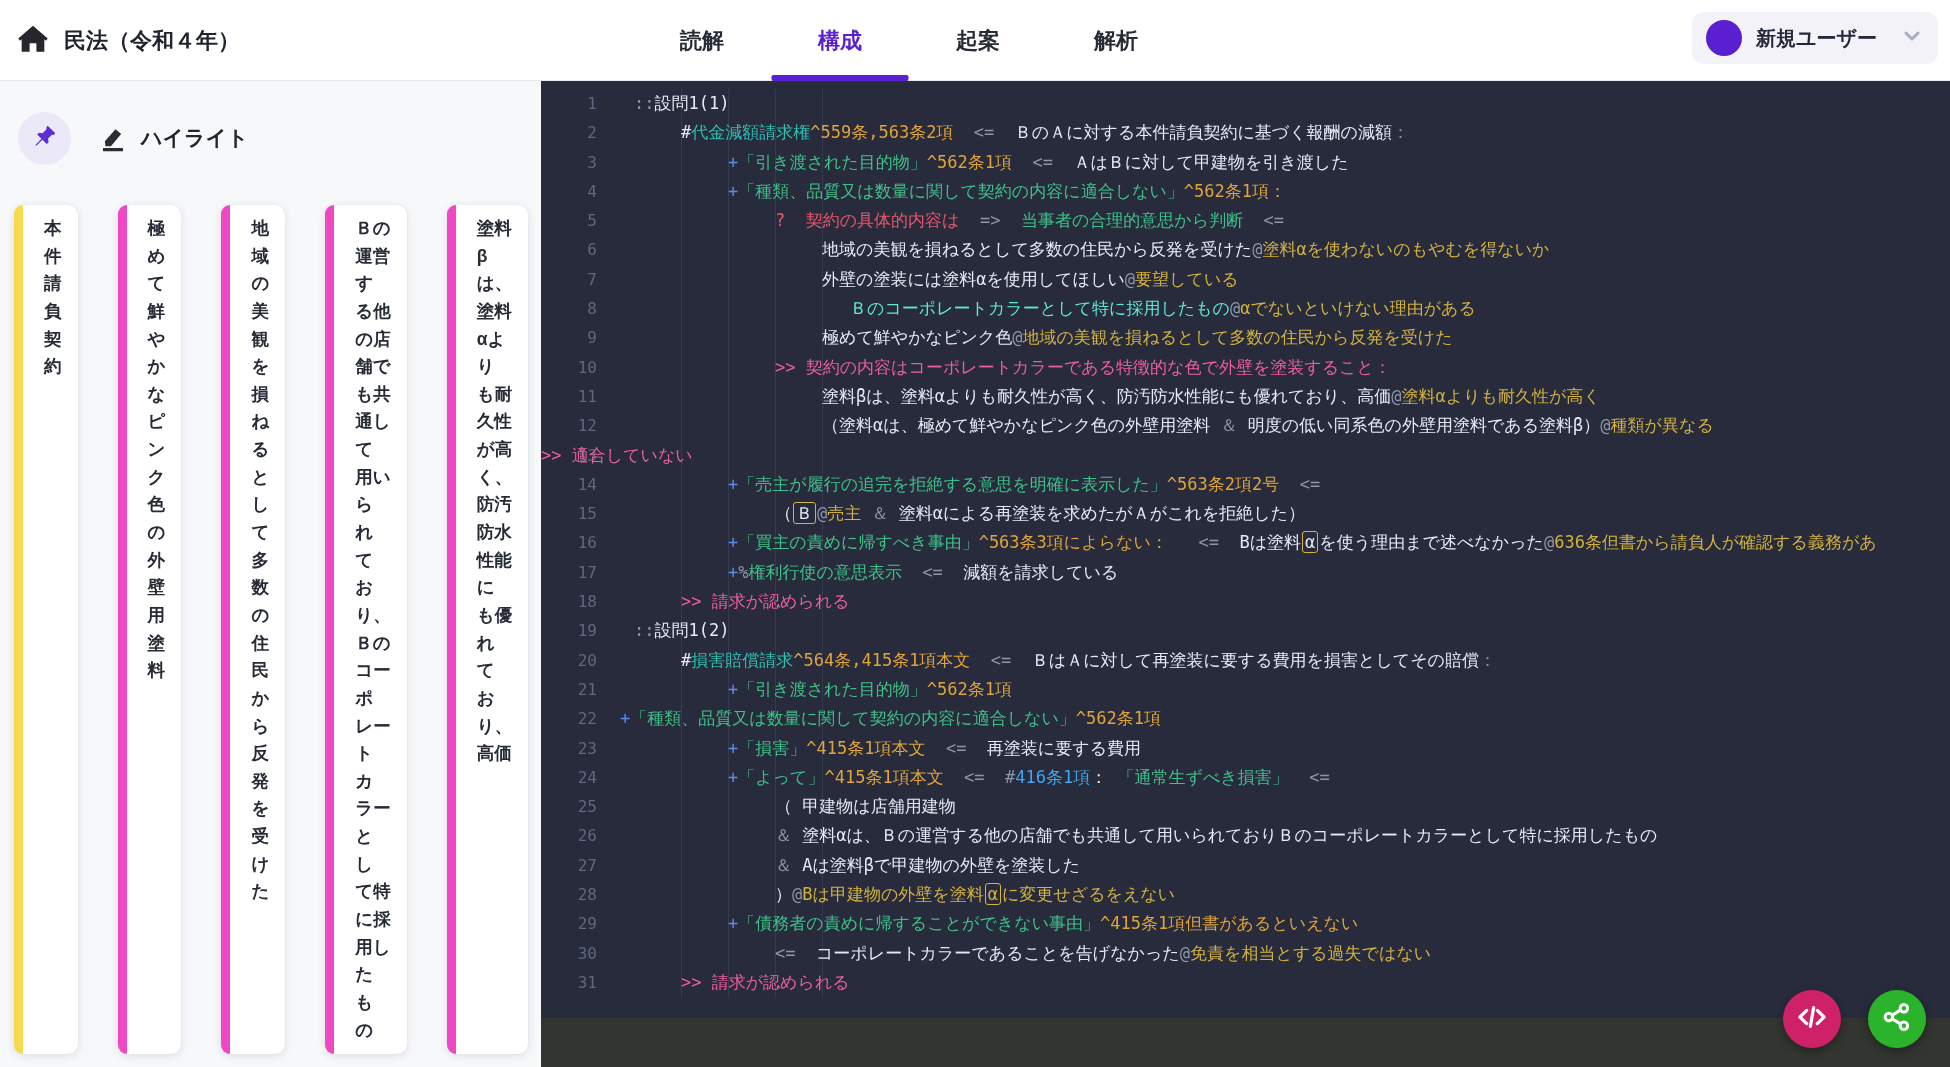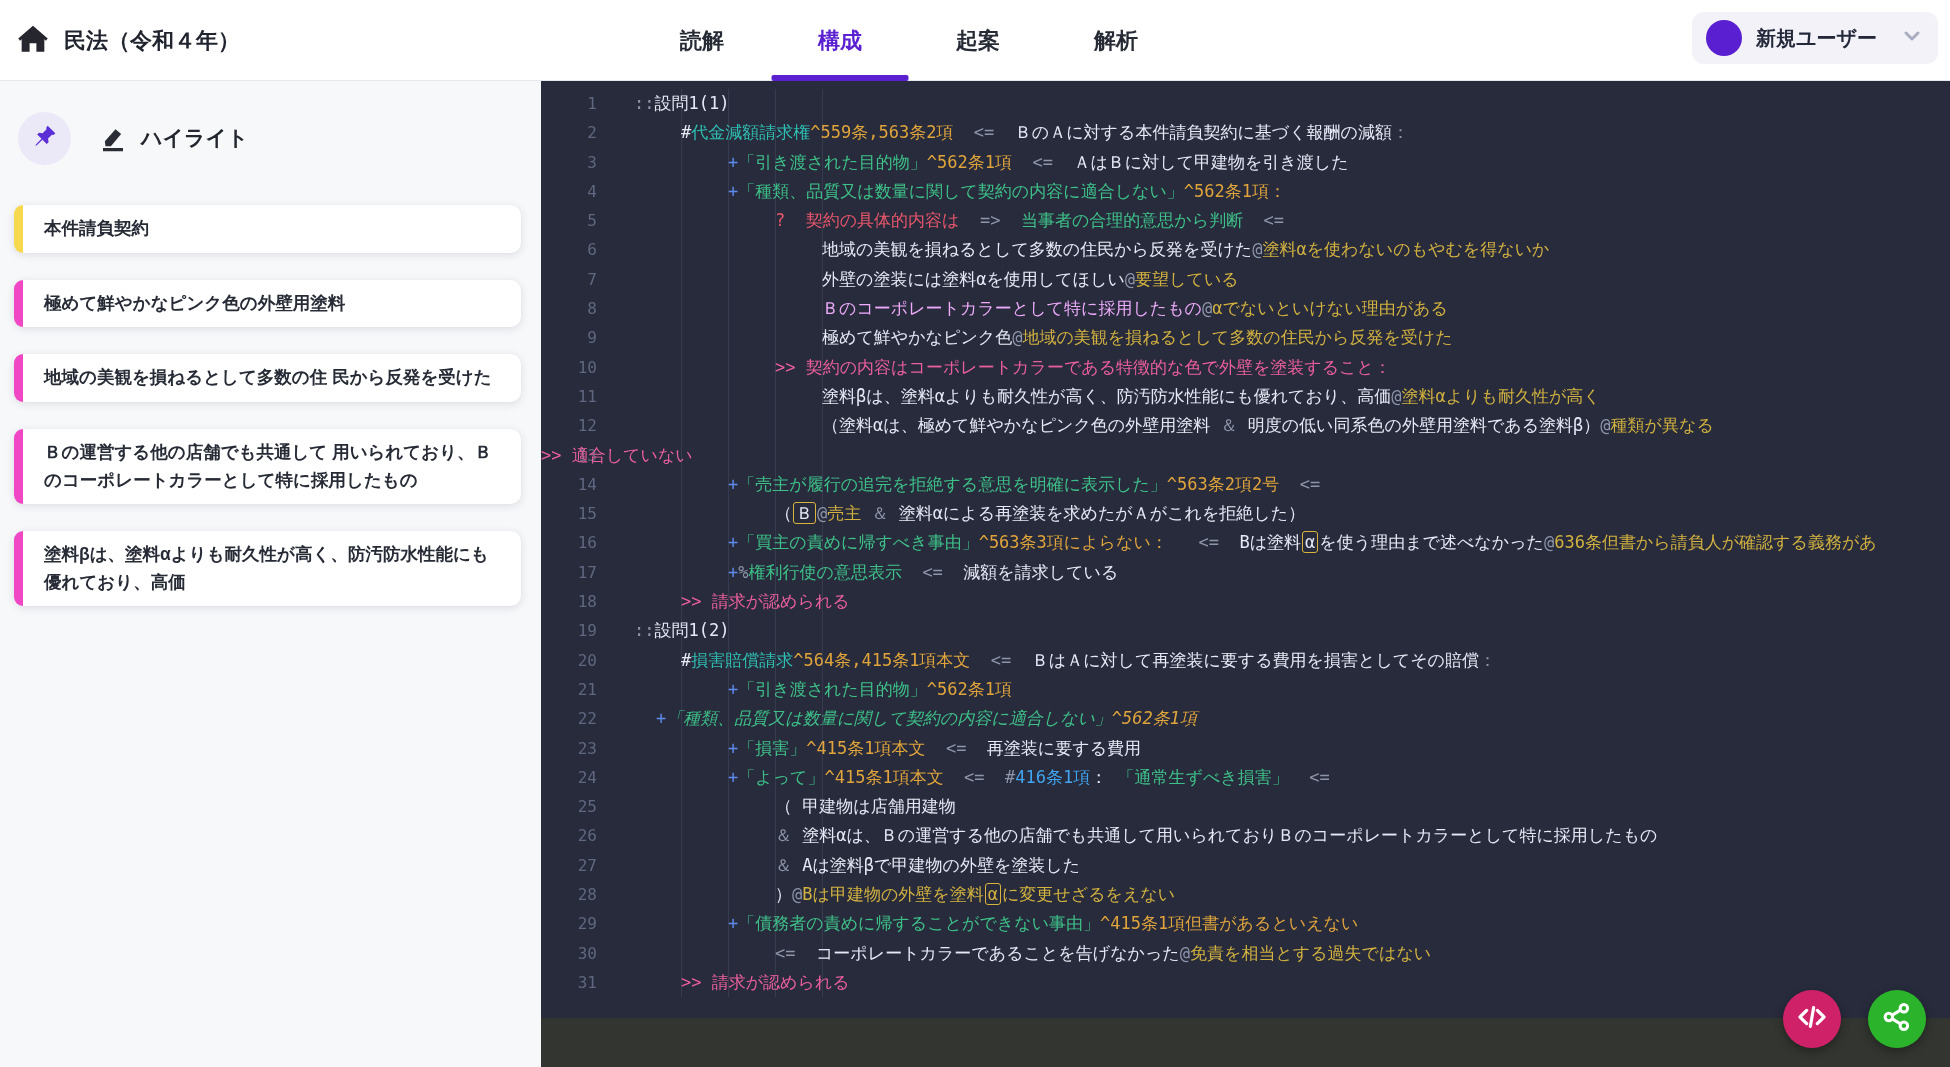--- a/index.html
+++ b/index.html
@@ -27,21 +27,21 @@
   .avatar { width:36px; height:36px; border-radius:50%; background:var(--avatar); flex:none; }
   .user-name { margin-left:14px; font-size:20px; font-weight:700; color:#23283a; flex:1; }
   
   .sidebar { position:absolute; left:0; top:81px; width:646px; height:986px; background:#f7f8fa; }
   .sb-header { position:absolute; left:18px; top:30px; height:54px; display:flex; align-items:center; }
   .pin-circle { width:53px; height:53px; border-radius:50%; background:#ebe8f8;
                 display:flex; align-items:center; justify-content:center; cursor:pointer; }
   .hl-icon { margin-left:27px; display:flex; align-items:center; }
   .sb-title { margin-left:13px; font-size:21px; font-weight:700; color:#23262e; }
   .cards { position:absolute; left:14px; top:124px; width:507px; display:flex;
-           flex-direction:column; gap:27px; }
+           flex-direction:row; gap:40px; }
   .card { position:relative; background:#ffffff; border-radius:10px;
           box-shadow:0 2px 8px rgba(40,45,60,.12), 0 0 1px rgba(40,45,60,.08);
           font-size:17.5px; font-weight:700; color:#262b36; line-height:1.58;
           padding:10px 16px 10px 30px; cursor:pointer; }
   .card .bar { position:absolute; left:0; top:0; bottom:0; width:9px;
                border-radius:10px 0 0 10px; }
   
   .editor { position:absolute; left:541px; top:81px; width:1409px; height:937px;
             background:#272b3c; overflow:hidden; }
   .guide { position:absolute; top:8px; height:908px; width:1px;
@@ -117,35 +117,35 @@
 
 <div class="editor">
   <div class="code-wrap">
       <div class="code-line"><span class="ln">1</span><span class="code-content" style="padding-left: 93px;"><span class="tok" style="color: rgb(143, 150, 171);">::</span><span class="tok" style="color: rgb(231, 234, 246);">設問1(1)</span></span></div>
       <div class="code-line"><span class="ln">2</span><span class="code-content" style="padding-left: 140px;"><span class="tok" style="color: rgb(231, 234, 246);">#</span><span class="tok" style="color: rgb(47, 191, 178);">代金減額請求権</span><span class="tok" style="color: rgb(224, 164, 59);">^559条,563条2項</span><span class="tok" style="color: rgb(143, 150, 171);">  &lt;=  </span><span class="tok" style="color: rgb(231, 234, 246);">ＢのＡに対する本件請負契約に基づく報酬の減額</span><span class="tok" style="color: rgb(143, 150, 171);">：</span></span></div>
       <div class="code-line"><span class="ln">3</span><span class="code-content" style="padding-left: 187px;"><span class="tok" style="color: rgb(92, 139, 238);">+</span><span class="tok" style="color: rgb(62, 193, 136);">「引き渡された目的物」</span><span class="tok" style="color: rgb(224, 164, 59);">^562条1項</span><span class="tok" style="color: rgb(143, 150, 171);">  &lt;=  </span><span class="tok" style="color: rgb(231, 234, 246);">ＡはＢに対して甲建物を引き渡した</span></span></div>
       <div class="code-line"><span class="ln">4</span><span class="code-content" style="padding-left: 187px;"><span class="tok" style="color: rgb(92, 139, 238);">+</span><span class="tok" style="color: rgb(62, 193, 136);">「種類、品質又は数量に関して契約の内容に適合しない」</span><span class="tok" style="color: rgb(224, 164, 59);">^562条1項：</span></span></div>
       <div class="code-line"><span class="ln">5</span><span class="code-content" style="padding-left: 234px;"><span class="tok" style="color: rgb(232, 86, 107);">?  契約の具体的内容は</span><span class="tok" style="color: rgb(143, 150, 171);">  =&gt;  </span><span class="tok" style="color: rgb(62, 193, 136);">当事者の合理的意思から判断</span><span class="tok" style="color: rgb(143, 150, 171);">  &lt;=</span></span></div>
       <div class="code-line"><span class="ln">6</span><span class="code-content" style="padding-left: 281px;"><span class="tok" style="color: rgb(231, 234, 246);">地域の美観を損ねるとして多数の住民から反発を受けた</span><span class="tok" style="color: rgb(143, 150, 171);">@</span><span class="tok" style="color: rgb(211, 178, 63);">塗料αを使わないのもやむを得ないか</span></span></div>
       <div class="code-line"><span class="ln">7</span><span class="code-content" style="padding-left: 281px;"><span class="tok" style="color: rgb(231, 234, 246);">外壁の塗装には塗料αを使用してほしい</span><span class="tok" style="color: rgb(143, 150, 171);">@</span><span class="tok" style="color: rgb(211, 178, 63);">要望している</span></span></div>
-      <div class="code-line"><span class="ln">8</span><span class="code-content" style="padding-left: 281px;"><span class="tok" style="color: #f0abfc;">Ｂのコーポレートカラーとして特に採用したもの</span><span class="tok" style="color: rgb(143, 150, 171);">@</span><span class="tok" style="color: rgb(211, 178, 63);">αでないといけない理由がある</span></span></div>
+      <div class="code-line"><span class="ln">8</span><span class="code-content" style="padding-left: 281px;"><span class="tok" style="color: #5eead4; margin-left: 28px;">Ｂのコーポレートカラーとして特に採用したもの</span><span class="tok" style="color: rgb(143, 150, 171);">@</span><span class="tok" style="color: rgb(211, 178, 63);">αでないといけない理由がある</span></span></div>
       <div class="code-line"><span class="ln">9</span><span class="code-content" style="padding-left: 281px;"><span class="tok" style="color: rgb(231, 234, 246); margin-top: 40px;">極めて鮮やかなピンク色</span><span class="tok" style="color: rgb(143, 150, 171);">@</span><span class="tok" style="color: rgb(211, 178, 63);">地域の美観を損ねるとして多数の住民から反発を受けた</span></span></div>
       <div class="code-line"><span class="ln">10</span><span class="code-content" style="padding-left: 234px;"><span class="tok" style="color: rgb(236, 95, 157);">&gt;&gt; 契約の内容はコーポレートカラーである特徴的な色で外壁を塗装すること：</span></span></div>
       <div class="code-line"><span class="ln">11</span><span class="code-content" style="padding-left: 281px;"><span class="tok" style="color: rgb(231, 234, 246);">塗料βは、塗料αよりも耐久性が高く、防汚防水性能にも優れており、高価</span><span class="tok" style="color: rgb(143, 150, 171);">@</span><span class="tok" style="color: rgb(211, 178, 63);">塗料αよりも耐久性が高く</span></span></div>
       <div class="code-line"><span class="ln">12</span><span class="code-content" style="padding-left: 281px;"><span class="tok" style="color: rgb(231, 234, 246);">（塗料αは、極めて鮮やかなピンク色の外壁用塗料 </span><span class="tok" style="color: rgb(143, 150, 171);">＆</span><span class="tok" style="color: rgb(231, 234, 246);"> 明度の低い同系色の外壁用塗料である塗料β）</span><span class="tok" style="color: rgb(143, 150, 171);">@</span><span class="tok" style="color: rgb(211, 178, 63);">種類が異なる</span></span></div>
       <div class="code-line"><span class="ln">13</span><span class="code-content" style=""><span class="tok" style="color: rgb(236, 95, 157);">&gt;&gt; 適合していない</span></span></div>
       <div class="code-line"><span class="ln">14</span><span class="code-content" style="padding-left: 187px;"><span class="tok" style="color: rgb(92, 139, 238);">+</span><span class="tok" style="color: rgb(62, 193, 136);">「売主が履行の追完を拒絶する意思を明確に表示した」</span><span class="tok" style="color: rgb(224, 164, 59);">^563条2項2号</span><span class="tok" style="color: rgb(143, 150, 171);">  &lt;=</span></span></div>
       <div class="code-line"><span class="ln">15</span><span class="code-content" style="padding-left: 234px;"><span class="tok" style="color: rgb(231, 234, 246);">（</span><span class="tok box" style="color: rgb(231, 234, 246);">Ｂ</span><span class="tok" style="color: rgb(143, 150, 171);">@</span><span class="tok" style="color: rgb(211, 178, 63);">売主</span><span class="tok" style="color: rgb(143, 150, 171);"> ＆ </span><span class="tok" style="color: rgb(231, 234, 246);">塗料αによる再塗装を求めたがＡがこれを拒絶した）</span></span></div>
       <div class="code-line"><span class="ln">16</span><span class="code-content" style="padding-left: 187px;"><span class="tok" style="color: rgb(92, 139, 238);">+</span><span class="tok" style="color: rgb(62, 193, 136);">「買主の責めに帰すべき事由」</span><span class="tok" style="color: rgb(224, 164, 59);">^563条3項によらない：</span><span class="tok" style="color: rgb(143, 150, 171);">   &lt;=  </span><span class="tok" style="color: rgb(231, 234, 246);">Bは塗料</span><span class="tok box" style="color: rgb(231, 234, 246);">α</span><span class="tok" style="color: rgb(231, 234, 246);">を使う理由まで述べなかった</span><span class="tok" style="color: rgb(143, 150, 171);">@</span><span class="tok" style="color: rgb(211, 178, 63);">636条但書から請負人が確認する義務があ</span></span></div>
       <div class="code-line"><span class="ln">17</span><span class="code-content" style="padding-left: 187px;"><span class="tok" style="color: rgb(92, 139, 238);">+</span><span class="tok" style="color: rgb(143, 150, 171);">%</span><span class="tok" style="color: rgb(62, 193, 136);">権利行使の意思表示</span><span class="tok" style="color: rgb(143, 150, 171);">  &lt;=  </span><span class="tok" style="color: rgb(231, 234, 246);">減額を請求している</span></span></div>
       <div class="code-line"><span class="ln">18</span><span class="code-content" style="padding-left: 140px;"><span class="tok" style="color: rgb(236, 95, 157);">&gt;&gt; 請求が認められる</span></span></div>
       <div class="code-line"><span class="ln">19</span><span class="code-content" style="padding-left: 93px;"><span class="tok" style="color: rgb(143, 150, 171);">::</span><span class="tok" style="color: rgb(231, 234, 246);">設問1(2)</span></span></div>
       <div class="code-line"><span class="ln">20</span><span class="code-content" style="padding-left: 140px;"><span class="tok" style="color: rgb(231, 234, 246);">#</span><span class="tok" style="color: rgb(47, 191, 178);">損害賠償請求</span><span class="tok" style="color: rgb(224, 164, 59);">^564条,415条1項本文</span><span class="tok" style="color: rgb(143, 150, 171);">  &lt;=  </span><span class="tok" style="color: rgb(231, 234, 246);">ＢはＡに対して再塗装に要する費用を損害としてその賠償</span><span class="tok" style="color: rgb(143, 150, 171);">：</span></span></div>
       <div class="code-line"><span class="ln">21</span><span class="code-content" style="padding-left: 187px;"><span class="tok" style="color: rgb(92, 139, 238);">+</span><span class="tok" style="color: rgb(62, 193, 136);">「引き渡された目的物」</span><span class="tok" style="color: rgb(224, 164, 59);">^562条1項</span></span></div>
-      <div class="code-line"><span class="ln">22</span><span class="code-content" style="padding-left: 115px; font-style: italic;"><span class="tok" style="color: rgb(92, 139, 238);">+</span><span class="tok" style="color: rgb(62, 193, 136);">「種類、品質又は数量に関して契約の内容に適合しない」</span><span class="tok" style="color: rgb(224, 164, 59);">^562条1項</span></span></div>
+      <div class="code-line"><span class="ln">22</span><span class="code-content" style="padding-left: 79px;"><span class="tok" style="color: rgb(92, 139, 238);">+</span><span class="tok" style="color: rgb(62, 193, 136);">「種類、品質又は数量に関して契約の内容に適合しない」</span><span class="tok" style="color: rgb(224, 164, 59);">^562条1項</span></span></div>
       <div class="code-line"><span class="ln">23</span><span class="code-content" style="padding-left: 187px;"><span class="tok" style="color: rgb(92, 139, 238);">+</span><span class="tok" style="color: rgb(62, 193, 136);">「損害」</span><span class="tok" style="color: rgb(224, 164, 59);">^415条1項本文</span><span class="tok" style="color: rgb(143, 150, 171);">  &lt;=  </span><span class="tok" style="color: rgb(231, 234, 246);">再塗装に要する費用</span></span></div>
       <div class="code-line"><span class="ln">24</span><span class="code-content" style="padding-left: 187px;"><span class="tok" style="color: rgb(92, 139, 238);">+</span><span class="tok" style="color: rgb(62, 193, 136);">「よって」</span><span class="tok" style="color: rgb(224, 164, 59);">^415条1項本文</span><span class="tok" style="color: rgb(143, 150, 171);">  &lt;=  </span><span class="tok" style="color: rgb(143, 150, 171);">#</span><span class="tok" style="color: rgb(65, 164, 240);">416条1項</span><span class="tok" style="color: rgb(231, 234, 246);">： </span><span class="tok" style="color: rgb(62, 193, 136);">「通常生ずべき損害」</span><span class="tok" style="color: rgb(143, 150, 171);">  &lt;=</span></span></div>
       <div class="code-line"><span class="ln">25</span><span class="code-content" style="padding-left: 234px;"><span class="tok" style="color: rgb(231, 234, 246);">（ 甲建物は店舗用建物</span></span></div>
       <div class="code-line"><span class="ln">26</span><span class="code-content" style="padding-left: 234px;"><span class="tok" style="color: rgb(143, 150, 171);">＆</span><span class="tok" style="color: rgb(231, 234, 246);"> 塗料αは、Ｂの運営する他の店舗でも共通して用いられておりＢのコーポレートカラーとして特に採用したもの</span></span></div>
       <div class="code-line"><span class="ln">27</span><span class="code-content" style="padding-left: 234px;"><span class="tok" style="color: rgb(143, 150, 171);">＆</span><span class="tok" style="color: rgb(231, 234, 246);"> Aは塗料βで甲建物の外壁を塗装した</span></span></div>
       <div class="code-line"><span class="ln">28</span><span class="code-content" style="padding-left: 234px;"><span class="tok" style="color: rgb(231, 234, 246);">）</span><span class="tok" style="color: rgb(143, 150, 171);">@</span><span class="tok" style="color: rgb(211, 178, 63);">Bは甲建物の外壁を塗料</span><span class="tok box" style="color: rgb(211, 178, 63);">α</span><span class="tok" style="color: rgb(211, 178, 63);">に変更せざるをえない</span></span></div>
       <div class="code-line"><span class="ln">29</span><span class="code-content" style="padding-left: 187px;"><span class="tok" style="color: rgb(92, 139, 238);">+</span><span class="tok" style="color: rgb(62, 193, 136);">「債務者の責めに帰することができない事由」</span><span class="tok" style="color: rgb(224, 164, 59);">^415条1項但書があるといえない</span></span></div>
       <div class="code-line"><span class="ln">30</span><span class="code-content" style="padding-left: 234px;"><span class="tok" style="color: rgb(143, 150, 171);">&lt;=  </span><span class="tok" style="color: rgb(231, 234, 246);">コーポレートカラーであることを告げなかった</span><span class="tok" style="color: rgb(143, 150, 171);">@</span><span class="tok" style="color: rgb(211, 178, 63);">免責を相当とする過失ではない</span></span></div>
       <div class="code-line"><span class="ln">31</span><span class="code-content" style="padding-left: 140px;"><span class="tok" style="color: rgb(236, 95, 157);">&gt;&gt; 請求が認められる</span></span></div>
     </div>

